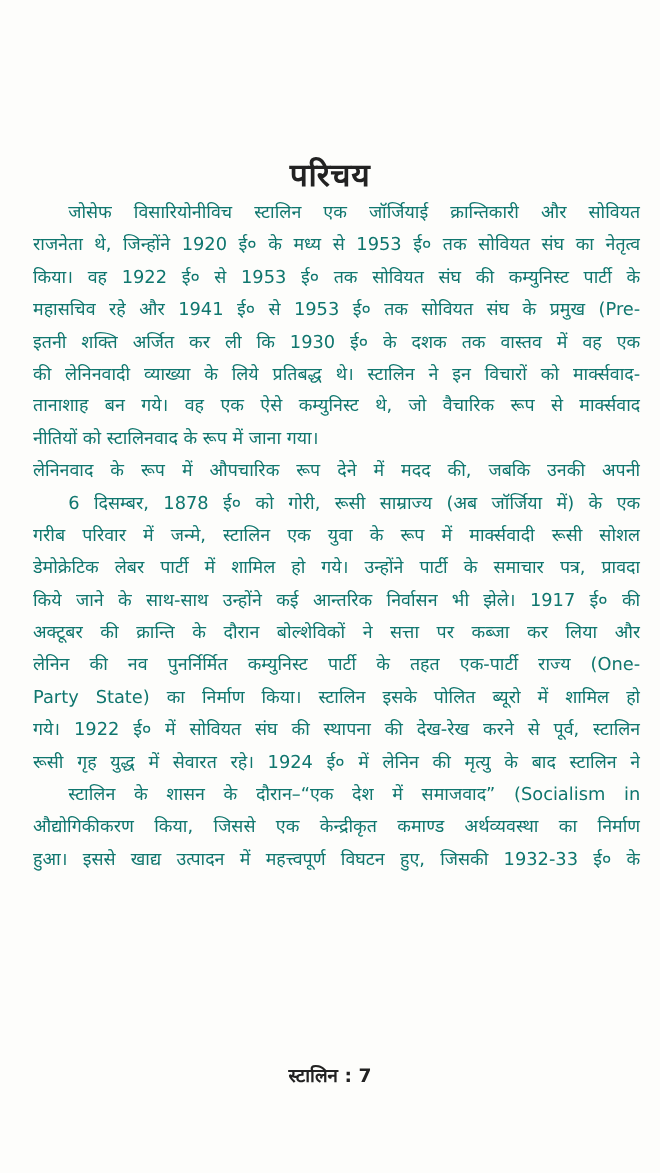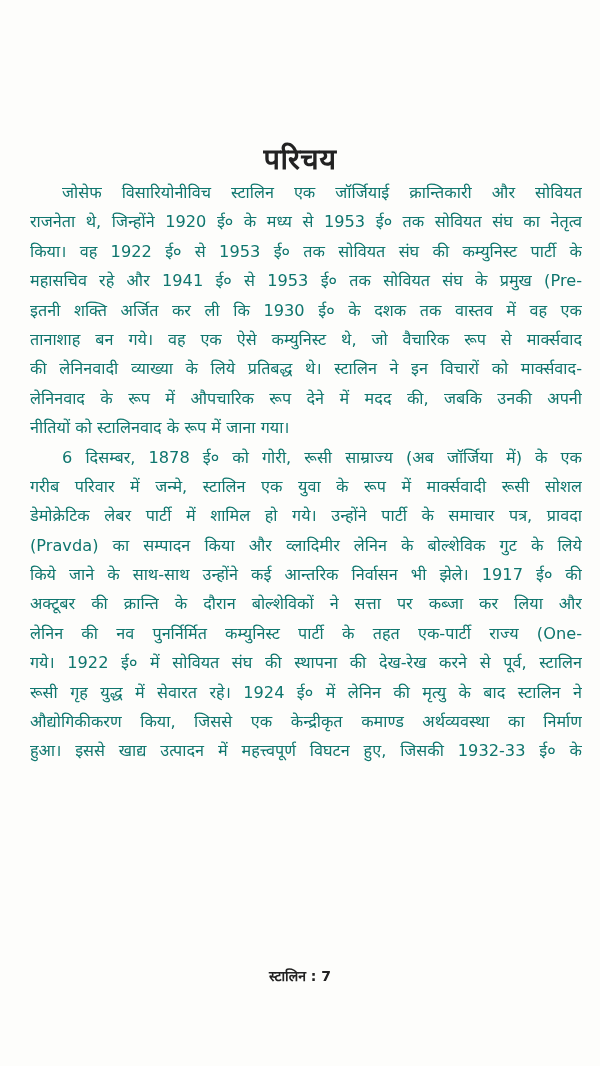--- a/index.html
+++ b/index.html
@@ -18,49 +18,50 @@
   .body-text { position:absolute; left:30px; top:178px; width:552px; }
   .line {
     height:29.4px; line-height:29.4px; font-size:16.2px;
     white-space:nowrap; text-align:justify; text-align-last:justify;
     overflow:hidden; color:#0f766e;
   }
   .line.indent { padding-left:32px; }
   .line.last { text-align-last:left; }
   .footer {
     position:absolute; top:966px; left:0; width:600px; text-align:center;
-    font-size:14px; font-weight:bold; color:#222;
+    font-size:17px; font-weight:bold; color:#222;
   }
 </style>
 </head>
 <body>
 
 <div class="page">
   <div class="title">परिचय</div>
 
   <div class="body-text">
 
     <div class="line indent">जोसेफ विसारियोनीविच स्टालिन एक जॉर्जियाई क्रान्तिकारी और सोवियत</div>
     <div class="line">राजनेता थे, जिन्होंने 1920 ई० के मध्य से 1953 ई० तक सोवियत संघ का नेतृत्व</div>
     <div class="line">किया। वह 1922 ई० से 1953 ई० तक सोवियत संघ की कम्युनिस्ट पार्टी के</div>
     <div class="line">महासचिव रहे और 1941 ई० से 1953 ई० तक सोवियत संघ के प्रमुख (Pre-</div>
     <div class="line">इतनी शक्ति अर्जित कर ली कि 1930 ई० के दशक तक वास्तव में वह एक</div>
+    <div class="line">की लेनिनवादी व्याख्या के लिये प्रतिबद्ध थे। स्टालिन ने इन विचारों को मार्क्सवाद-</div>
     <div class="line">तानाशाह बन गये। वह एक ऐसे कम्युनिस्ट थे, जो वैचारिक रूप से मार्क्सवाद</div>
-    <div class="line">की लेनिनवादी व्याख्या के लिये प्रतिबद्ध थे। स्टालिन ने इन विचारों को मार्क्सवाद-</div>
+    <div class="line last">नीतियों को स्टालिनवाद के रूप में जाना गया।</div>
     <div class="line">लेनिनवाद के रूप में औपचारिक रूप देने में मदद की, जबकि उनकी अपनी</div>
-    <div class="line last">नीतियों को स्टालिनवाद के रूप में जाना गया।</div>
 
     <div class="line indent">6 दिसम्बर, 1878 ई० को गोरी, रूसी साम्राज्य (अब जॉर्जिया में) के एक</div>
     <div class="line">गरीब परिवार में जन्मे, स्टालिन एक युवा के रूप में मार्क्सवादी रूसी सोशल</div>
     <div class="line">डेमोक्रेटिक लेबर पार्टी में शामिल हो गये। उन्होंने पार्टी के समाचार पत्र, प्रावदा</div>
-    <div class="line">(Pravda) का सम्पादन किया और व्लादिमीर लेनिन के बोल्शेविक गुट के लिये</div>
     <div class="line">किये जाने के साथ-साथ उन्होंने कई आन्तरिक निर्वासन भी झेले। 1917 ई० की</div>
     <div class="line">अक्टूबर की क्रान्ति के दौरान बोल्शेविकों ने सत्ता पर कब्जा कर लिया और</div>
     <div class="line">लेनिन की नव पुनर्निर्मित कम्युनिस्ट पार्टी के तहत एक-पार्टी राज्य (One-</div>
+    <div class="line">Party State) का निर्माण किया। स्टालिन इसके पोलित ब्यूरो में शामिल हो</div>
     <div class="line">गये। 1922 ई० में सोवियत संघ की स्थापना की देख-रेख करने से पूर्व, स्टालिन</div>
     <div class="line">रूसी गृह युद्ध में सेवारत रहे। 1924 ई० में लेनिन की मृत्यु के बाद स्टालिन ने</div>
 
+    <div class="line indent">स्टालिन के शासन के दौरान–“एक देश में समाजवाद” (Socialism in</div>
     <div class="line">औद्योगिकीकरण किया, जिससे एक केन्द्रीकृत कमाण्ड अर्थव्यवस्था का निर्माण</div>
     <div class="line">हुआ। इससे खाद्य उत्पादन में महत्त्वपूर्ण विघटन हुए, जिसकी 1932-33 ई० के</div>
   </div>
 
   <div class="footer">स्टालिन : 7</div>
 </div>
 
 </body></html>

